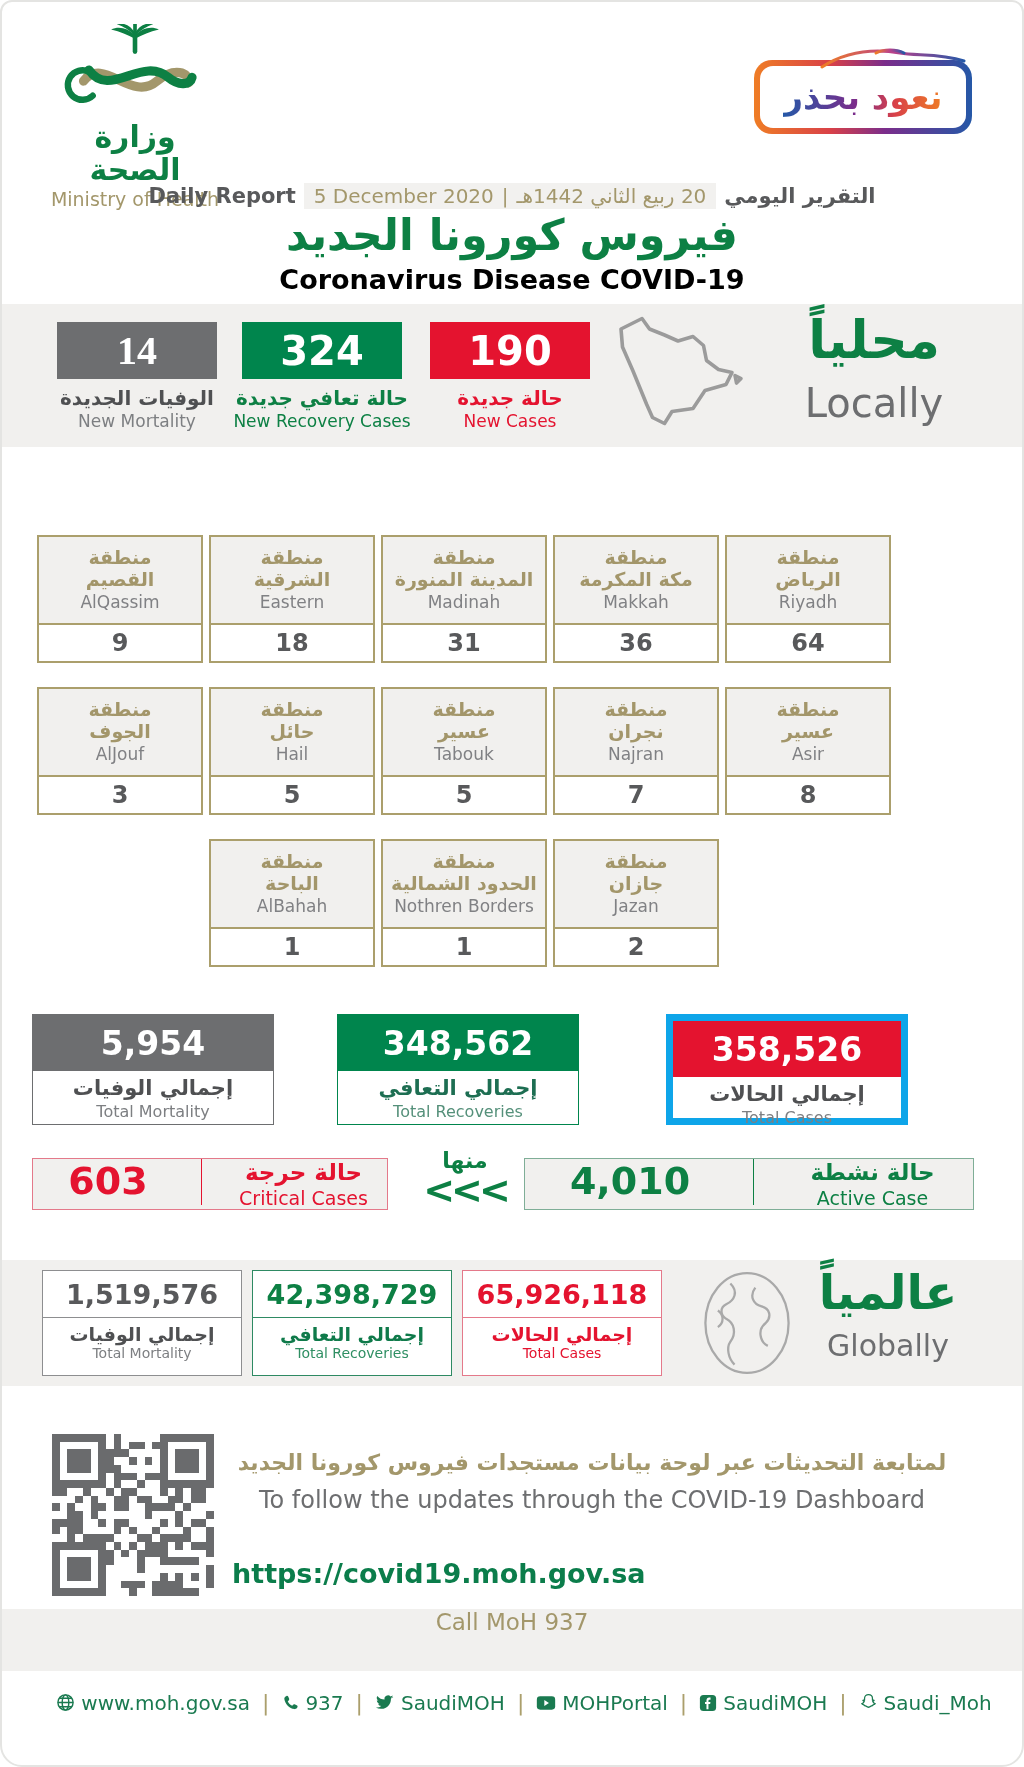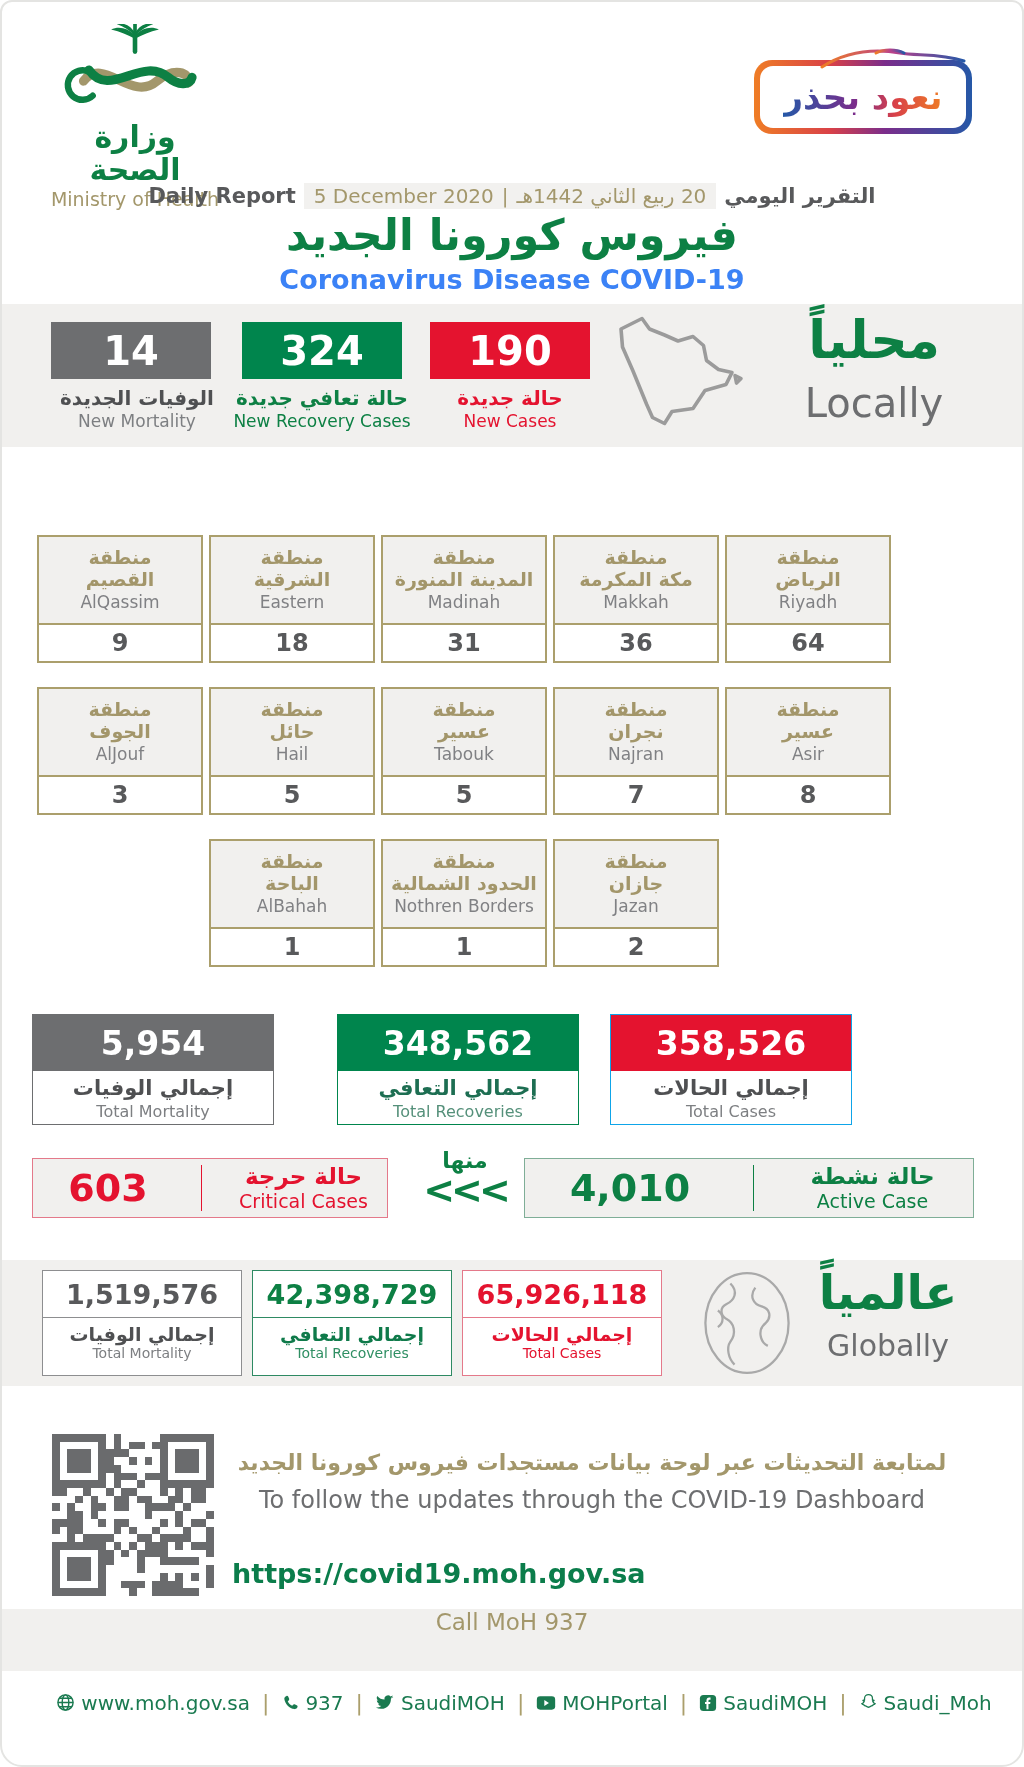--- a/index.html
+++ b/index.html
@@ -25,21 +25,21 @@
 
   
   .date-row { position:absolute; top:181px; left:0; width:100%;
               display:flex; justify-content:center; align-items:center; gap:8px;
               font-size:21px; color:#58595b; }
   .date-row .b { font-weight:bold; }
   .date-chip { background:#f2f1ef; color:#a3976b; padding:1px 10px; display:flex; gap:8px; font-size:20px; }
   .title-ar { position:absolute; top:208px; left:0; width:100%; text-align:center;
               color:#0d8044; font-size:43px; font-weight:bold; direction:rtl; }
   .title-en { position:absolute; top:262px; left:0; width:100%; text-align:center;
-              color:#3b82f6; font-size:27px; font-weight:600; }
+              color:#000000; font-size:27px; font-weight:600; }
 
   
   .band { position:absolute; left:0; width:100%; background:#f1f0ee; }
   #band-local { top:302px; height:143px; }
   .numbox { position:absolute; height:57px; width:160px; color:#fff; font-weight:bold;
             font-size:40px; display:flex; align-items:center; justify-content:center; }
   .statlbl { position:absolute; width:200px; text-align:center; line-height:1.25; }
   .statlbl .ar { font-size:20px; font-weight:bold; direction:rtl; }
   .statlbl .en { font-size:17px; }
   .map-sa { position:absolute; left:598px; top:10px; }
@@ -59,21 +59,21 @@
 
   
   .tbox { position:absolute; top:1012px; width:242px; height:111px; background:#fff; }
   .tbox-head { height:56px; color:#fff; font-size:33px; font-weight:bold;
                display:flex; align-items:center; justify-content:center; }
   .tbox-body { height:55px; display:flex; flex-direction:column; align-items:center; justify-content:center; line-height:1.2; }
   .tbox-body .ar { font-size:21px; font-weight:bold; direction:rtl; }
   .tbox-body .en { font-size:16px; }
 
   
-  .cabox { position:absolute; top:1156px; height:60px; display:flex; align-items:center; background:#f1f0ee; }
+  .cabox { position:absolute; top:1156px; height:52px; display:flex; align-items:flex-start; background:#f1f0ee; }
   .cabox .num { font-size:38px; font-weight:bold; flex:0 0 auto; text-align:center; }
   .cabox .vdiv { width:1px; height:46px; margin:0 18px; }
   .cabox .lbls { text-align:center; line-height:1.2; flex:1; direction:rtl; }
   .cabox .lbls .ar { font-size:23px; font-weight:bold; }
   .cabox .lbls .en { font-size:19px; direction:ltr; }
   #critical-box { left:30px; width:356px; border:1px solid #e4798a; color:#e4132f; }
   #active-box { left:522px; width:450px; border:1px solid #7fae97; color:#0d8044; }
   .ofwhich { position:absolute; left:418px; top:1146px; width:90px; text-align:center; color:#0d8044; }
   .ofwhich .ar { font-size:22px; font-weight:bold; }
   .ofwhich .arrows { font-size:38px; font-weight:bold; letter-spacing:-4px; line-height:0.9; }
@@ -162,21 +162,21 @@
       <span>5 December 2020</span>
       <span>|</span>
       <span dir="rtl">20 ربيع الثاني 1442هـ</span>
     </span>
     <span class="b" dir="rtl">التقرير اليومي</span>
   </div>
   <div class="title-ar">فيروس كورونا الجديد</div>
   <div class="title-en">Coronavirus Disease COVID-19</div>
 
   <div class="band" id="band-local">
-    <div class="numbox" style="left:49px; top:18px; background:#6d6e70;">14</div>
+    <div class="numbox" style="left:55px; top:18px; background:#6d6e70;font-family:Liberation Serif, serif;">14</div>
     <div class="statlbl" style="left:35px; top:82px; color:#4f5052;">
       <div class="ar">الوفيات الجديدة</div>
       <div class="en" style="color:#7d7f82;">New Mortality</div>
     </div>
 
     <div class="numbox" style="left:240px; top:18px; background:#00854d;">324</div>
     <div class="statlbl" style="left:220px; top:82px; color:#0d8044;">
       <div class="ar">حالة تعافي جديدة</div>
       <div class="en">New Recovery Cases</div>
     </div>
@@ -308,21 +308,21 @@
       <div class="en" style="color:#7d7f82;">Total Mortality</div>
     </div>
   </div>
   <div class="tbox" style="left:335px; border:1px solid #00854d;">
     <div class="tbox-head" style="background:#00854d;">348,562</div>
     <div class="tbox-body">
       <div class="ar" style="color:#1d6e52;">إجمالي التعافي</div>
       <div class="en" style="color:#55907a;">Total Recoveries</div>
     </div>
   </div>
-  <div class="tbox" style="left:608px; border:1px solid #0ea5e9;">
+  <div class="tbox" style="left:664px; border:7px solid #0ea5e9;">
     <div class="tbox-head" style="background:#e4132f;">358,526</div>
     <div class="tbox-body">
       <div class="ar" style="color:#4f5052;">إجمالي الحالات</div>
       <div class="en" style="color:#7d7f82;">Total Cases</div>
     </div>
   </div>
 
   <div class="cabox" id="critical-box">
     <div class="num" style="flex-basis:150px;">603</div>
     <div class="vdiv" style="background:#e4132f;"></div>

